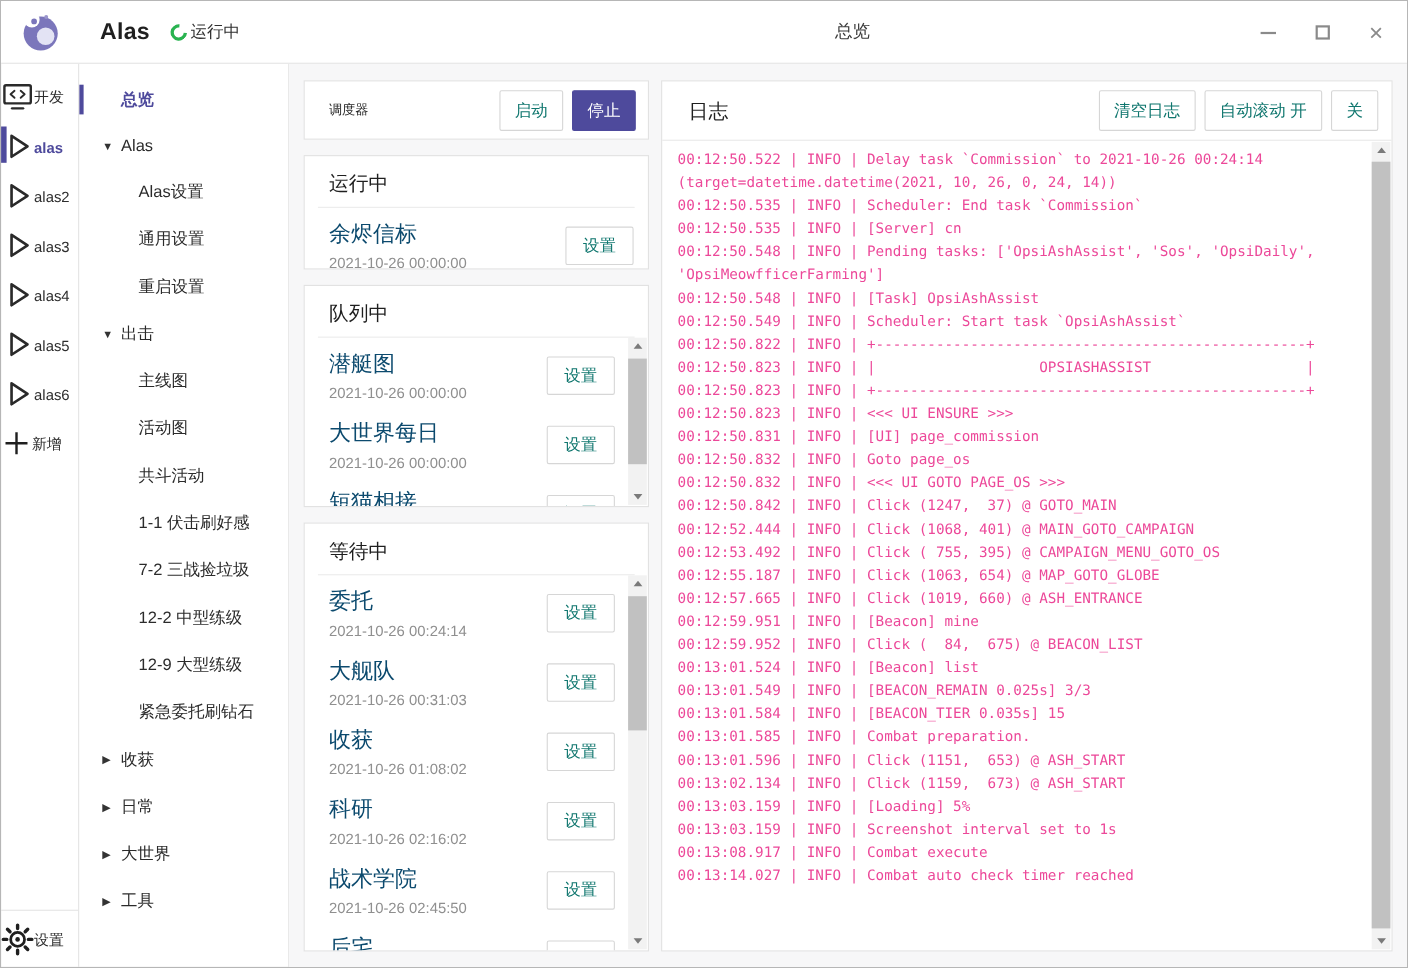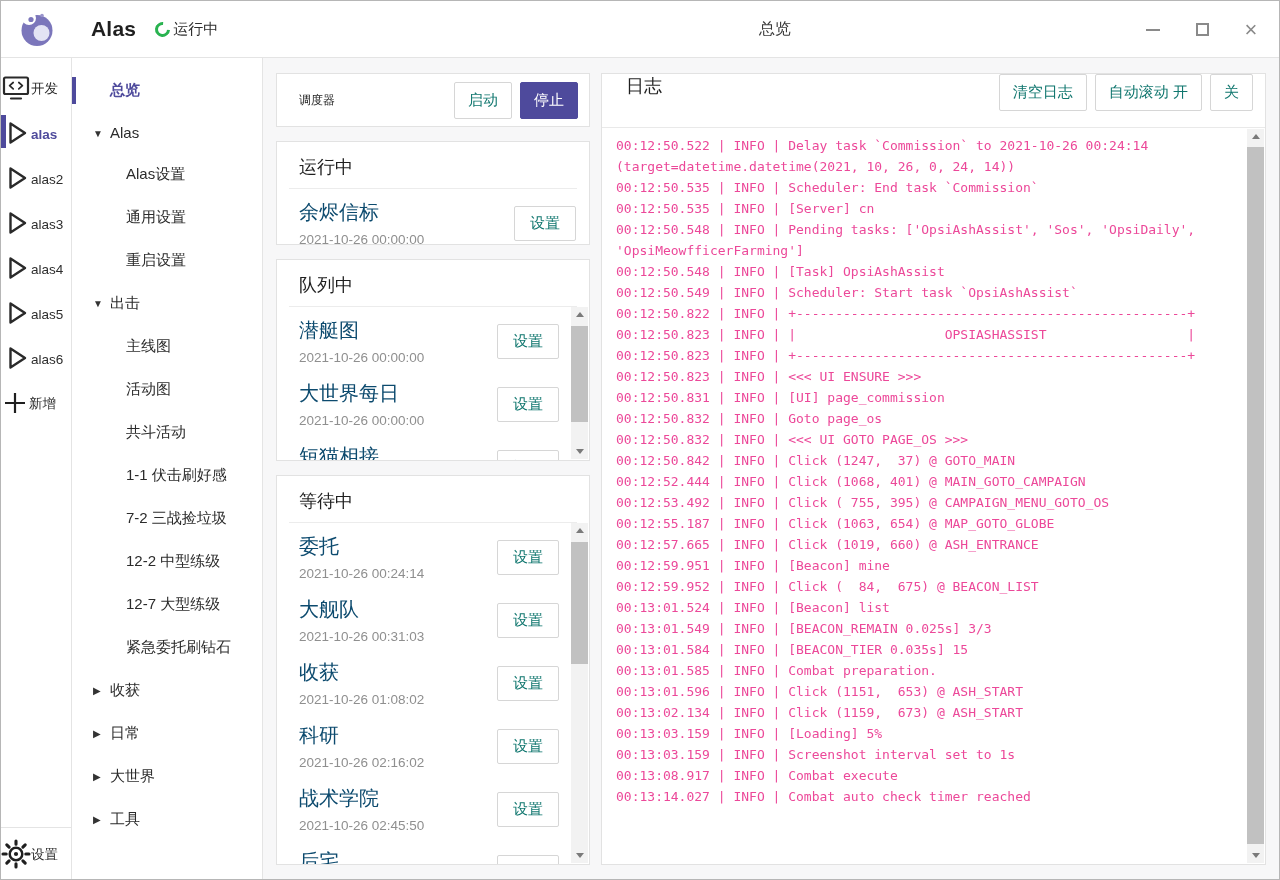--- a/index.html
+++ b/index.html
@@ -80,21 +80,21 @@
   .sb-up::after{top:5px;border-bottom:5px solid #7a7a7a;border-top:none}
   .sb-dn::after{bottom:5px;border-top:5px solid #7a7a7a;border-bottom:none}
   .sb-thumb{position:absolute;left:0;width:17px;background:#c1c1c1}
   .sb-pending .sb-thumb{top:19px;height:96px}
   .sb-waiting .sb-thumb{top:19px;height:122px}
   .sb-log{top:55px}
   .sb-log .sb-thumb{top:18px;height:calc(100% - 37px)}
 
   
   .log-panel{flex:1;display:flex;flex-direction:column;position:relative;min-width:0}
-  .log-hdr{flex:0 0 54px;border-bottom:1px solid #e9e9e9;display:flex;align-items:flex-start;padding:0 12px 0 24px}
+  .log-hdr{flex:0 0 54px;border-bottom:1px solid #e9e9e9;display:flex;align-items:center;padding:0 12px 0 24px}
   .log-title{font-size:18px;color:#1f1f1f}
   .log-body{flex:1;padding:7px 28px 8px 14px;font-family:"DejaVu Sans Mono","Liberation Mono",monospace;font-size:13px;line-height:21px;color:#ec4899;overflow:hidden}
   .log-line{white-space:pre-wrap;overflow-wrap:break-word}
 </style>
 </head>
 <body>
 
 <div class="window">
 
   <div class="hdr">
@@ -259,21 +259,21 @@
 
         <div class="menu-item indent">
           <span class="arrow"></span><span>7-2 三战捡垃圾</span>
         </div>
 
         <div class="menu-item indent">
           <span class="arrow"></span><span>12-2 中型练级</span>
         </div>
 
         <div class="menu-item indent">
-          <span class="arrow"></span><span>12-7 大型练级</span>
+          <span class="arrow"></span><span>12-9 大型练级</span>
         </div>
 
         <div class="menu-item indent">
           <span class="arrow"></span><span>紧急委托刷钻石</span>
         </div>
 
         <div class="menu-item">
           <span class="arrow">▶</span><span>收获</span>
         </div>
 

